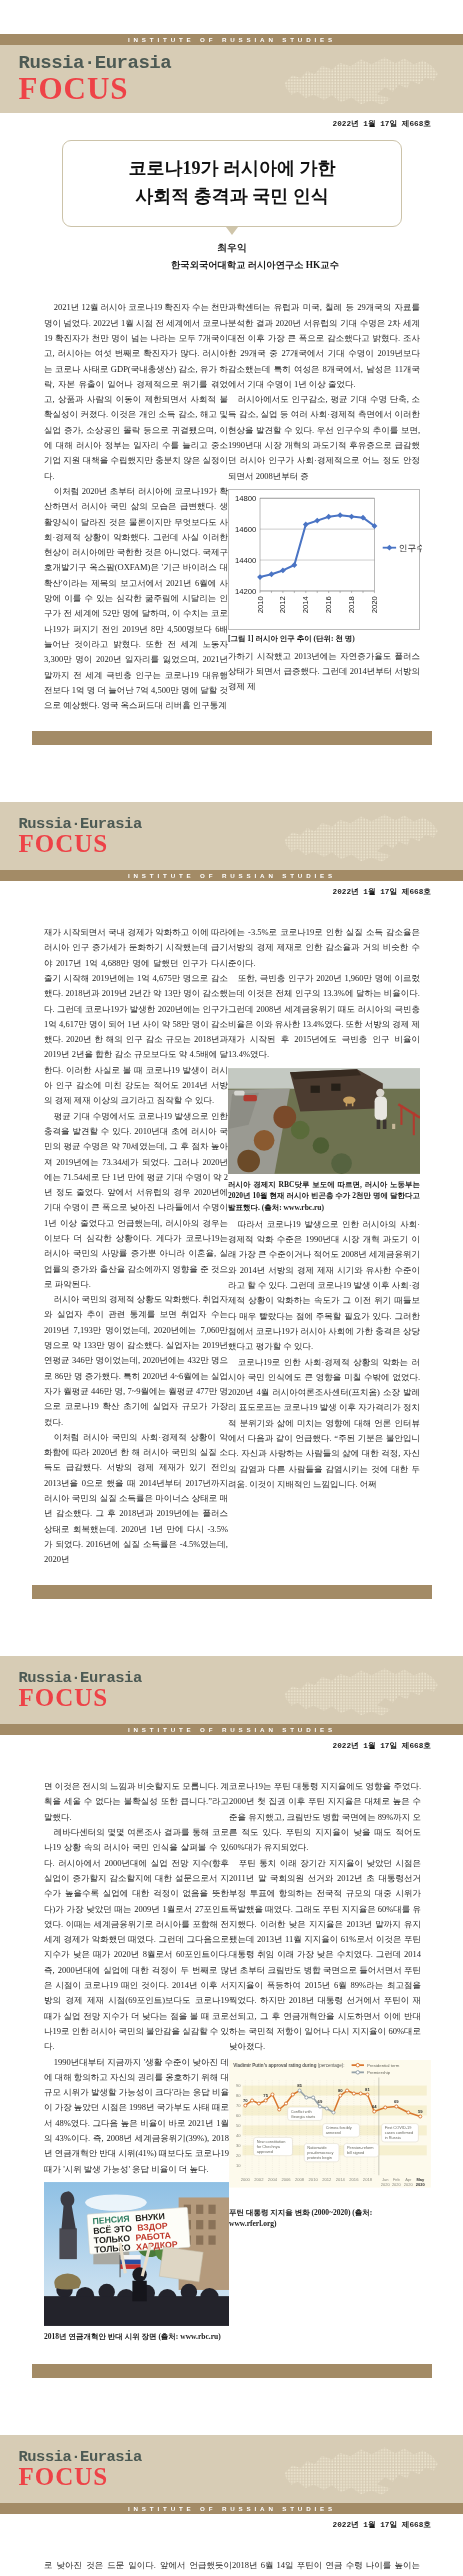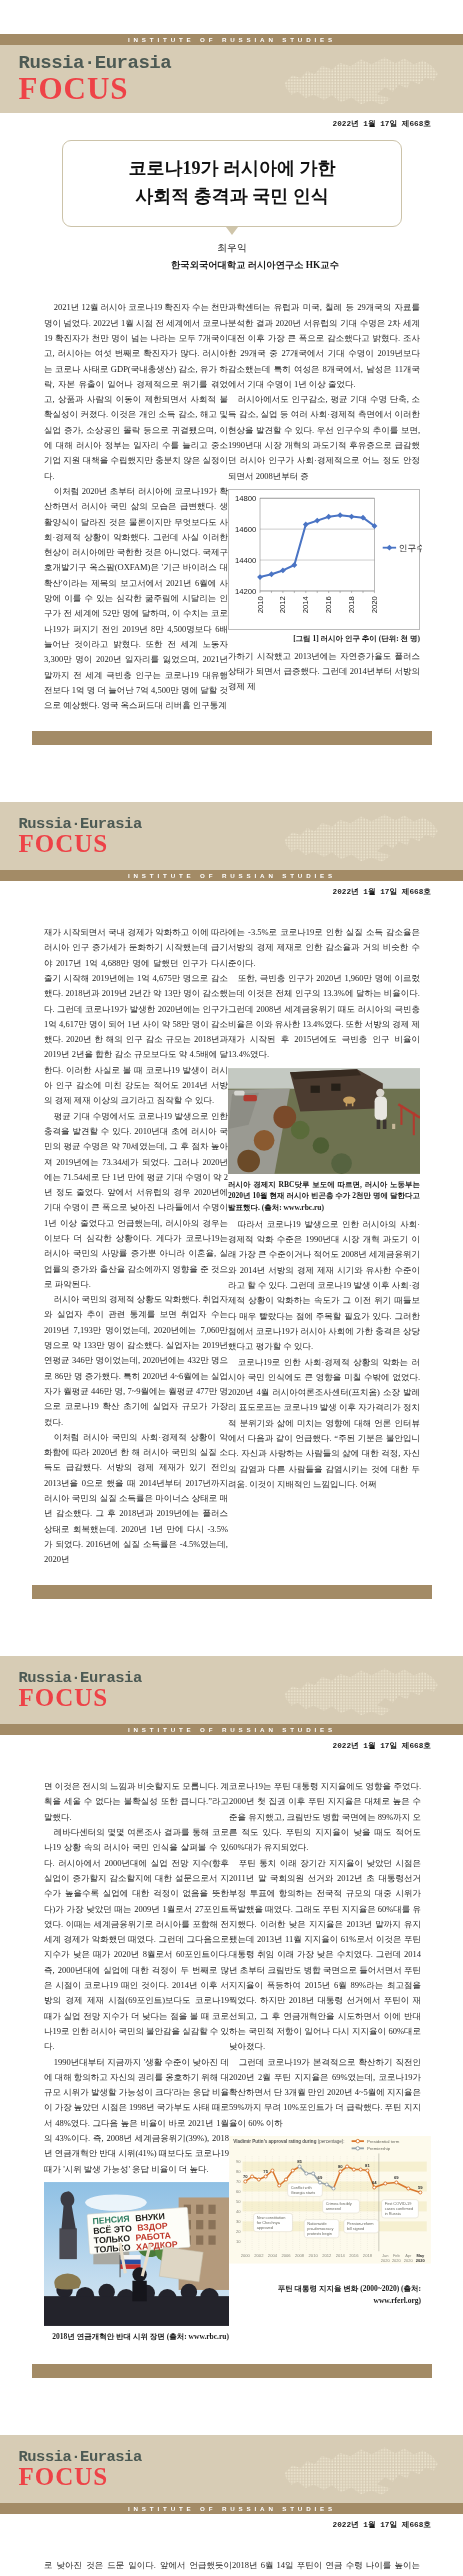--- a/index.html
+++ b/index.html
@@ -18,29 +18,29 @@
   .masthead-b .logo-main{font-size:25px;}
   .map-slot svg{display:block;}
   .dateline{font-weight:bold;font-size:7.7px;text-align:right;padding:6.2px 33px 0 0;font-family:Liberation Mono, monospace;}
   
   .title-wrap{width:340px;margin:11.3px auto 0 auto;position:relative;}
   .title-bubble{border:1px solid #ccc3a9;border-radius:9px;padding:13.4px 10.3px 15.5px 10.3px;
     text-align:center;font-size:18px;font-weight:bold;line-height:1.55;color:#111;}
   .bubble-tail{width:0;height:0;margin:0 auto;border-left:6.7px solid transparent;
     border-right:6.7px solid transparent;border-top:8.8px solid #cfc5aa;}
   .author-block{text-align:center;margin-top:7.2px;}
-  .author-name{font-size:9.8px;font-weight:normal;}
+  .author-name{font-size:9.8px;font-weight:bold;}
   .author-affil{font-size:9.3px;font-weight:bold;margin-top:4.1px;padding-left:46px;}
   
   .cols{display:flex;justify-content:space-between;padding:0 44px;margin-top:28px;}
   .col{width:192px;}
   .col p{margin:0;font-size:8.5px;line-height:1.8;text-align:justify;text-indent:1.15em;}
   .col p.cont{text-indent:0;}
   figure{margin:5.2px 0 4.1px 0;}
-  .figcap{font-size:7.5px;font-weight:bold;text-align:right;margin-top:3.1px;line-height:1.5;}
+  .figcap{font-size:7.5px;font-weight:bold;text-align:left;margin-top:3.1px;line-height:1.5;}
   .figcap.left{text-align:justify;}
   .chartbox{border:0.5px solid #bbb;padding:2.1px 1px;background:#fff;}
   .chartbox.noborder{border:none;padding:0;}
   .endbar{height:14.4px;background:#a38b66;margin:17.5px 32px 0 32px;}
   .pad-top-p1{height:34px;}
   .pad-top{height:36px;}
   .pad-bottom{height:20.6px;}
   svg text{font-family:"Liberation Sans","DejaVu Sans",sans-serif;}
 </style>
 </head>
@@ -312,21 +312,20 @@
           <rect x="172" y="192" width="28" height="40" fill="#15151b"></rect>
           <rect x="196" y="120" width="6" height="64" fill="#e8ddca" transform="rotate(14 199 152)"></rect>
           <rect x="150" y="118" width="6" height="60" fill="#e8ddca" transform="rotate(-10 153 148)"></rect>
         </svg>
         <figcaption class="figcap">2018년 연금개혁안 반대 시위 장면 (출처: www.rbc.ru)</figcaption>
       </figure>
     </div>
     <div class="col">
       <p class="cont">코로나19는 푸틴 대통령 지지율에도 영향을 주었다. 2000년 첫 집권 이후 푸틴 지지율은 대체로 높은 수준을 유지했고, 크림반도 병합 국면에는 89%까지 오른 적도 있다. 푸틴의 지지율이 낮을 때도 적어도 60%대가 유지되었다.</p>
       <p>푸틴 통치 이래 장기간 지지율이 낮았던 시점은 2011년 말 국회의원 선거와 2012년 초 대통령선거 부정 투표에 항의하는 전국적 규모의 대중 시위가 폭발했을 때였다. 그래도 푸틴 지지율은 60%대를 유지했다. 이러한 낮은 지지율은 2013년 말까지 유지됐는데 2013년 11월 지지율이 61%로서 이것은 푸틴 대통령 취임 이래 가장 낮은 수치였다. 그런데 2014년 초부터 크림반도 병합 국면으로 들어서면서 푸틴 지지율이 폭등하여 2015년 6월 89%라는 최고점을 찍었다. 하지만 2018년 대통령 선거에서 푸틴이 재선되고, 그 후 연금개혁안을 시도하면서 이에 반대하는 국민적 저항이 일어나 다시 지지율이 60%대로 낮아졌다.</p>
-      <p>그런데 코로나19가 본격적으로 확산하기 직전인 2020년 2월 푸틴 지지율은 69%였는데, 코로나19가 확산하면서 단 3개월 만인 2020년 4~5월에 지지율은 59%까지 무려 10%포인트가 더 급락했다. 푸틴 지지율이 60% 이하</p>
       <figure>
         <div class="chartbox noborder">
           <svg viewBox="0 0 392 276" width="202" height="142">
               <rect x="0" y="0" width="392" height="248" fill="#fdfaec"></rect>
               <rect x="26" y="165.89473684210526" width="358" height="19.36842105263159" fill="#f4edcb" opacity="0.85"></rect>
               <rect x="26" y="127.15789473684211" width="358" height="19.36842105263159" fill="#f4edcb" opacity="0.85"></rect>
               <rect x="26" y="88.42105263157896" width="358" height="19.36842105263156" fill="#f4edcb" opacity="0.85"></rect>
               <rect x="26" y="49.68421052631578" width="358" height="19.36842105263159" fill="#f4edcb" opacity="0.85"></rect>
               <text x="22" y="207.6315789473684" text-anchor="end" font-size="8" fill="#8a8a80">10</text>
               <text x="22" y="188.26315789473685" text-anchor="end" font-size="8" fill="#8a8a80">20</text>

